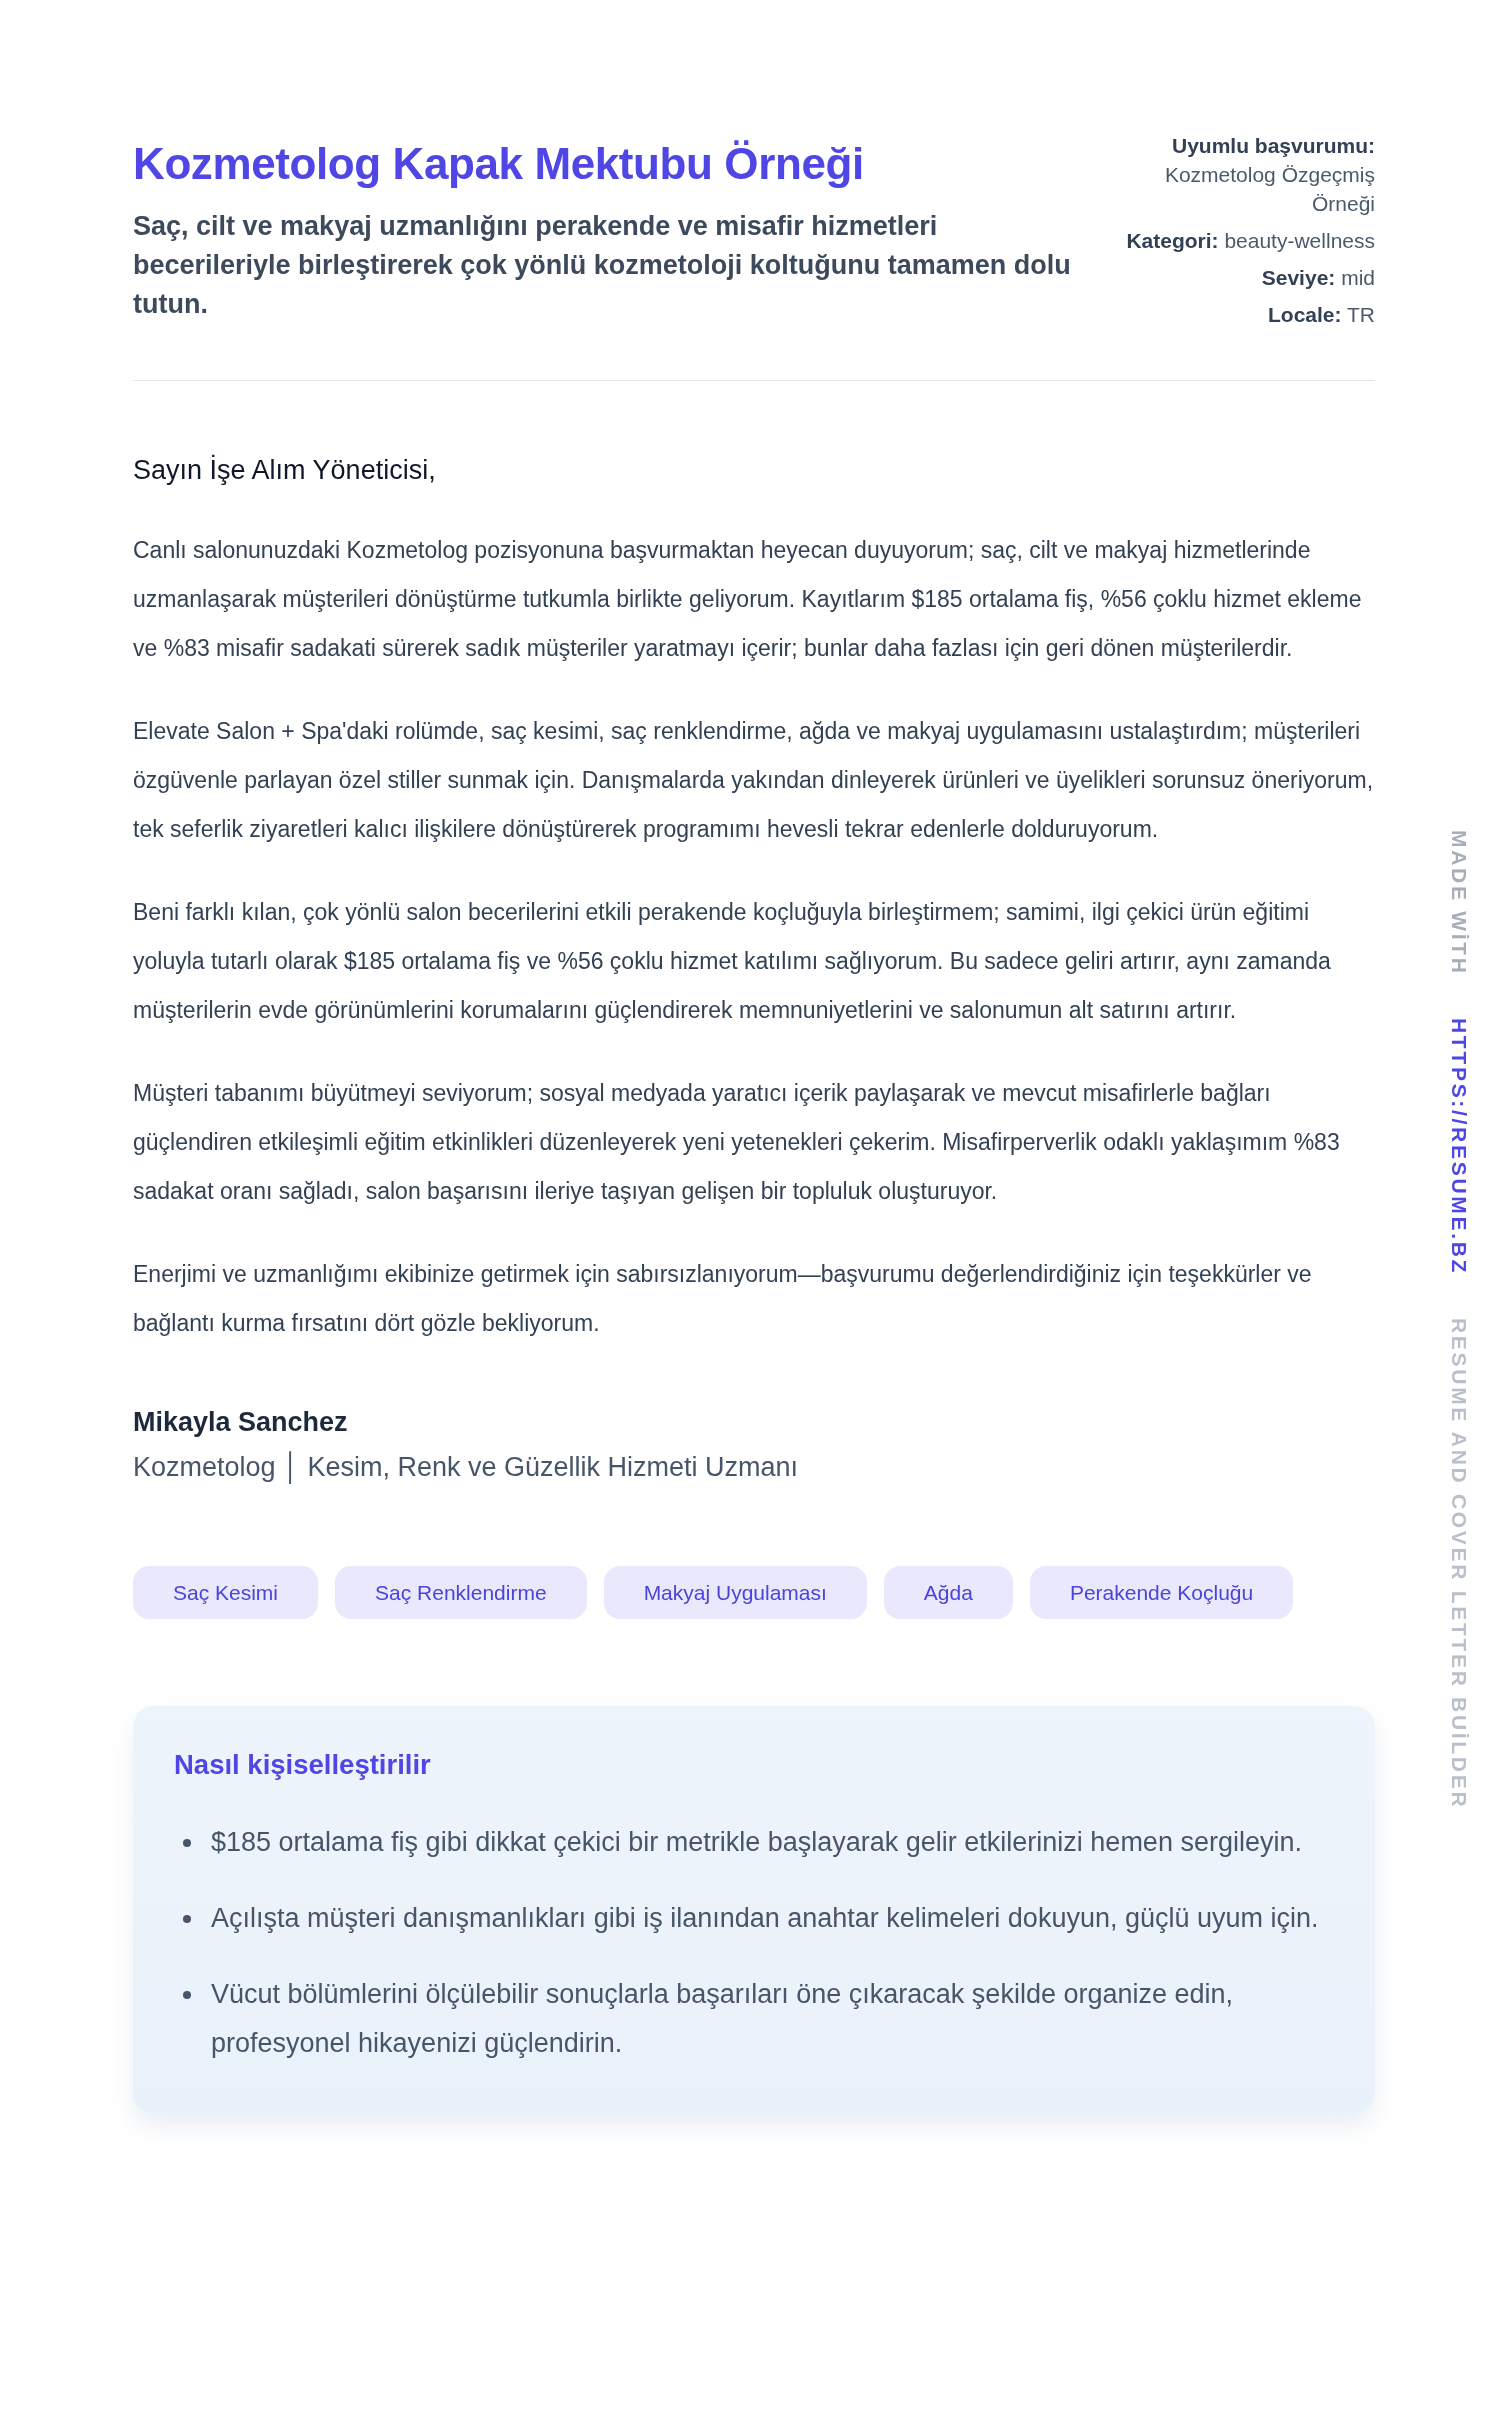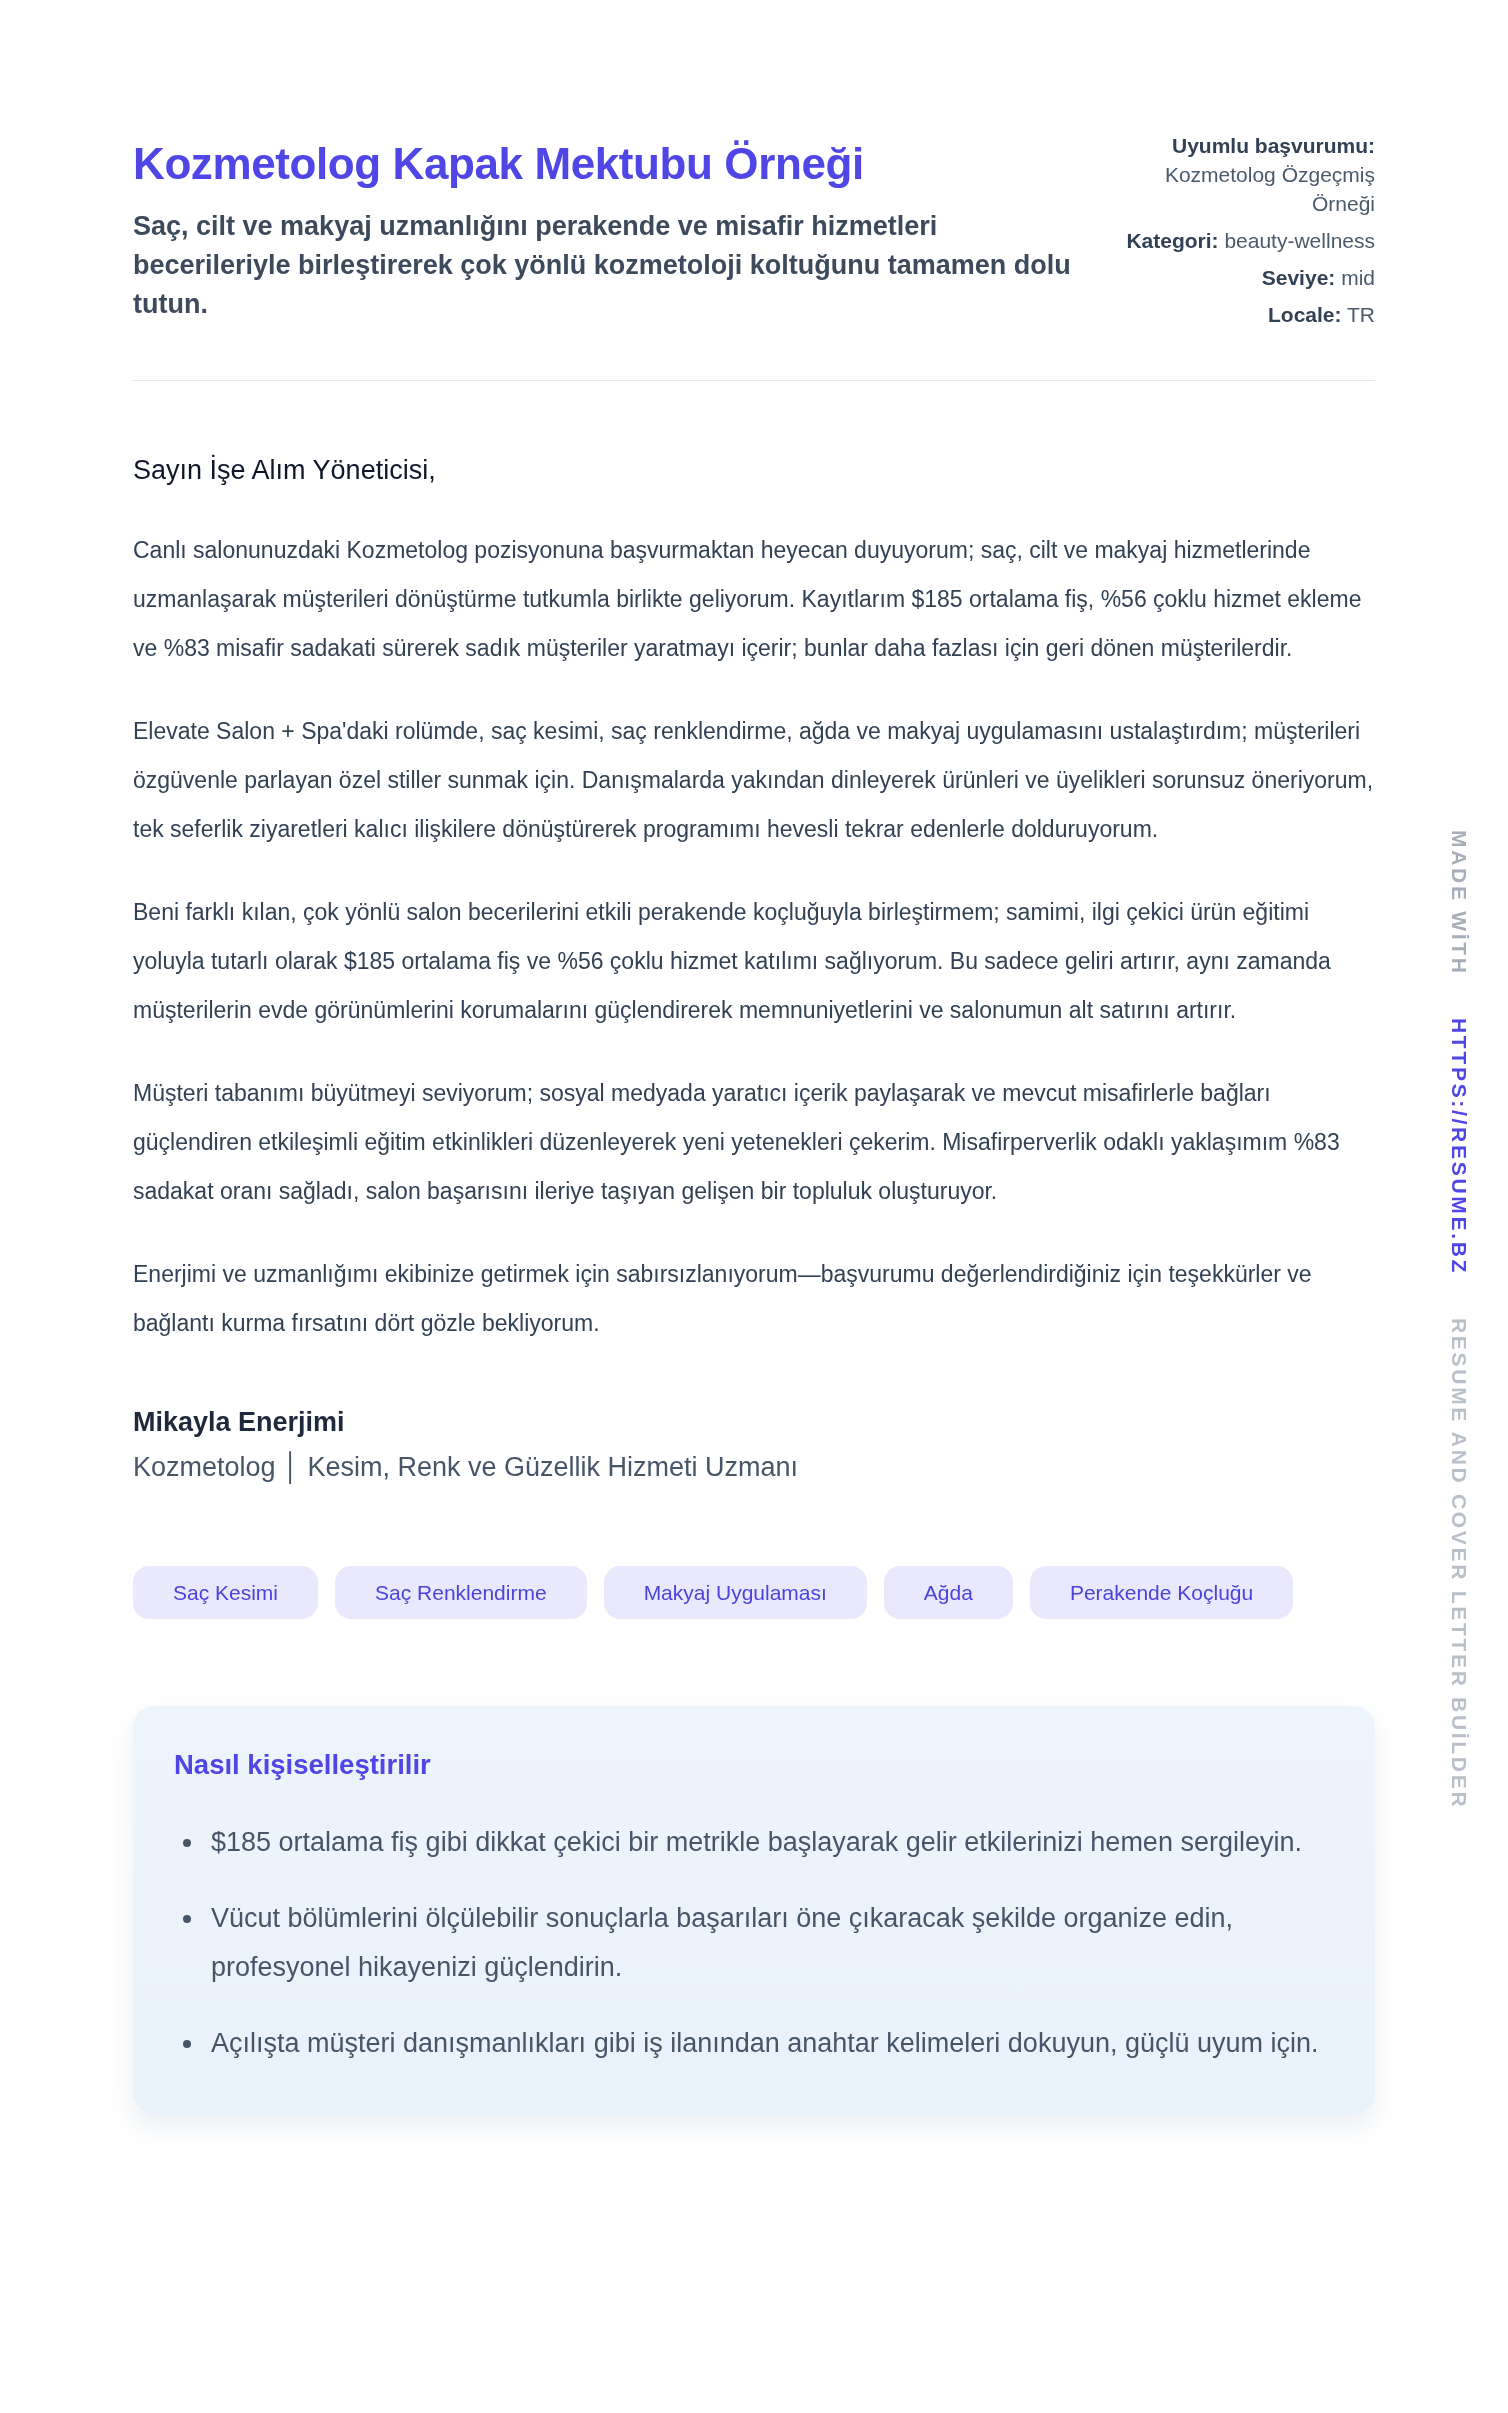--- a/index.html
+++ b/index.html
@@ -186,38 +186,38 @@
 
   <div class="letter-body">
     <p>Canlı salonunuzdaki Kozmetolog pozisyonuna başvurmaktan heyecan duyuyorum; saç, cilt ve makyaj hizmetlerinde uzmanlaşarak müşterileri dönüştürme tutkumla birlikte geliyorum. Kayıtlarım $185 ortalama fiş, %56 çoklu hizmet ekleme ve %83 misafir sadakati sürerek sadık müşteriler yaratmayı içerir; bunlar daha fazlası için geri dönen müşterilerdir.</p>
     <p>Elevate Salon + Spa'daki rolümde, saç kesimi, saç renklendirme, ağda ve makyaj uygulamasını ustalaştırdım; müşterileri özgüvenle parlayan özel stiller sunmak için. Danışmalarda yakından dinleyerek ürünleri ve üyelikleri sorunsuz öneriyorum, tek seferlik ziyaretleri kalıcı ilişkilere dönüştürerek programımı hevesli tekrar edenlerle dolduruyorum.</p>
     <p>Beni farklı kılan, çok yönlü salon becerilerini etkili perakende koçluğuyla birleştirmem; samimi, ilgi çekici ürün eğitimi yoluyla tutarlı olarak $185 ortalama fiş ve %56 çoklu hizmet katılımı sağlıyorum. Bu sadece geliri artırır, aynı zamanda müşterilerin evde görünümlerini korumalarını güçlendirerek memnuniyetlerini ve salonumun alt satırını artırır.</p>
     <p>Müşteri tabanımı büyütmeyi seviyorum; sosyal medyada yaratıcı içerik paylaşarak ve mevcut misafirlerle bağları güçlendiren etkileşimli eğitim etkinlikleri düzenleyerek yeni yetenekleri çekerim. Misafirperverlik odaklı yaklaşımım %83 sadakat oranı sağladı, salon başarısını ileriye taşıyan gelişen bir topluluk oluşturuyor.</p>
     <p>Enerjimi ve uzmanlığımı ekibinize getirmek için sabırsızlanıyorum—başvurumu değerlendirdiğiniz için teşekkürler ve bağlantı kurma fırsatını dört gözle bekliyorum.</p>
   </div>
 
   <div class="signature">
-    <div class="signature-name">Mikayla Enerjimi</div>
+    <div class="signature-name">Mikayla Sanchez</div>
     <div class="signature-role">Kozmetolog │ Kesim, Renk ve Güzellik Hizmeti Uzmanı</div>
   </div>
 
   <div class="tags">
     <span class="tag-chip">Saç Kesimi</span>
     <span class="tag-chip">Saç Renklendirme</span>
     <span class="tag-chip">Makyaj Uygulaması</span>
     <span class="tag-chip">Ağda</span>
     <span class="tag-chip">Perakende Koçluğu</span>
   </div>
 
   <div class="tips-box">
     <h2 class="tips-title">Nasıl kişiselleştirilir</h2>
     <ul class="tips-list">
       <li>$185 ortalama fiş gibi dikkat çekici bir metrikle başlayarak gelir etkilerinizi hemen sergileyin.</li>
+      <li>Açılışta müşteri danışmanlıkları gibi iş ilanından anahtar kelimeleri dokuyun, güçlü uyum için.</li>
       <li>Vücut bölümlerini ölçülebilir sonuçlarla başarıları öne çıkaracak şekilde organize edin, profesyonel hikayenizi güçlendirin.</li>
-      <li>Açılışta müşteri danışmanlıkları gibi iş ilanından anahtar kelimeleri dokuyun, güçlü uyum için.</li>
     </ul>
   </div>
 
 </div>
 
 <div class="watermark">
   <span class="wm-prefix">MADE WİTH</span>
   <span class="wm-link">HTTPS://RESUME.BZ</span>
   <span class="wm-suffix">RESUME AND COVER LETTER BUİLDER</span>
 </div>

